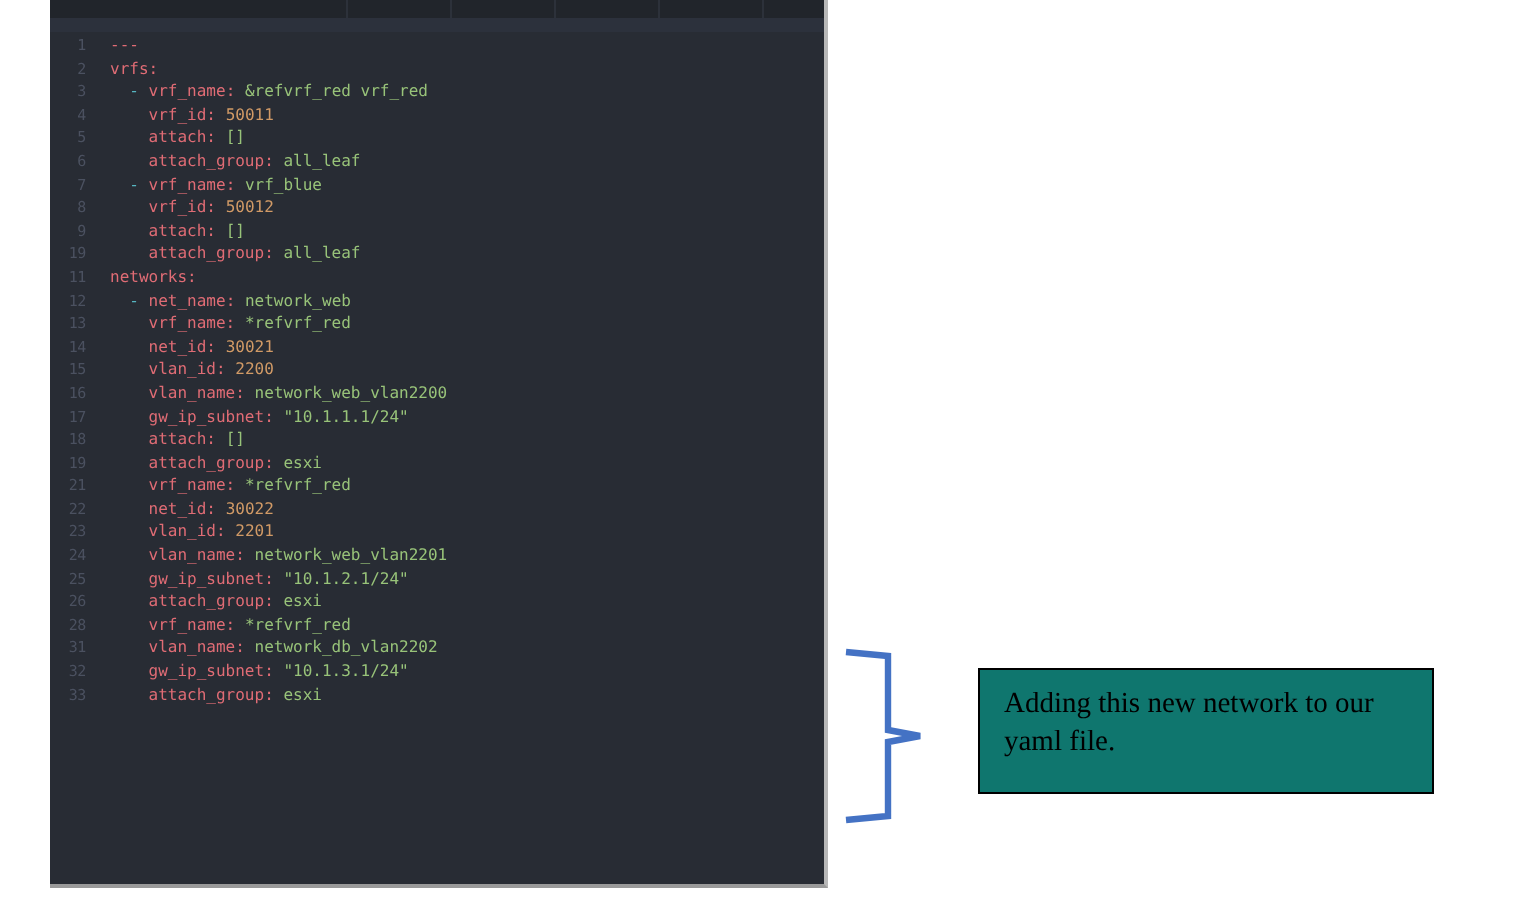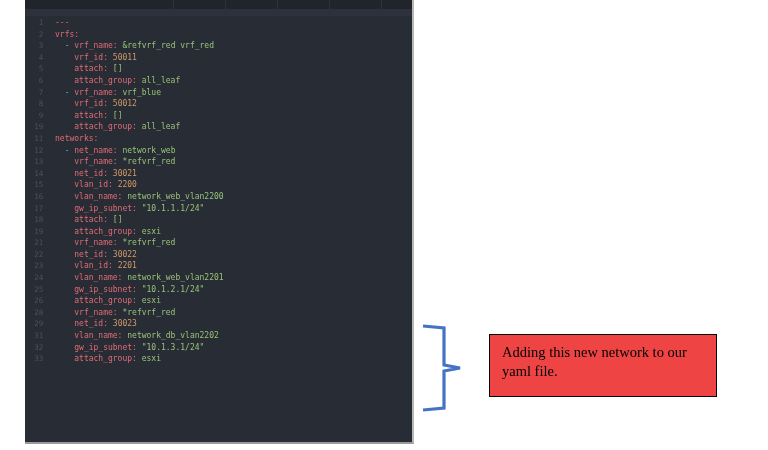--- a/index.html
+++ b/index.html
@@ -165,27 +165,26 @@
       <div class="code-line"><div class="gutter">17</div><div class="code-text"><span>    </span><span class="t-key">gw_ip_subnet:</span><span class="t-punct"> </span><span class="t-str">"10.1.1.1/24"</span></div></div>
       <div class="code-line"><div class="gutter">18</div><div class="code-text"><span>    </span><span class="t-key">attach:</span><span class="t-punct"> </span><span class="t-val">[]</span></div></div>
       <div class="code-line"><div class="gutter">19</div><div class="code-text"><span>    </span><span class="t-key">attach_group:</span><span class="t-punct"> </span><span class="t-val">esxi</span></div></div>
       <div class="code-line"><div class="gutter">21</div><div class="code-text"><span>    </span><span class="t-key">vrf_name:</span><span class="t-punct"> </span><span class="t-val">*refvrf_red</span></div></div>
       <div class="code-line"><div class="gutter">22</div><div class="code-text"><span>    </span><span class="t-key">net_id:</span><span class="t-punct"> </span><span class="t-num">30022</span></div></div>
       <div class="code-line"><div class="gutter">23</div><div class="code-text"><span>    </span><span class="t-key">vlan_id:</span><span class="t-punct"> </span><span class="t-num">2201</span></div></div>
       <div class="code-line"><div class="gutter">24</div><div class="code-text"><span>    </span><span class="t-key">vlan_name:</span><span class="t-punct"> </span><span class="t-val">network_web_vlan2201</span></div></div>
       <div class="code-line"><div class="gutter">25</div><div class="code-text"><span>    </span><span class="t-key">gw_ip_subnet:</span><span class="t-punct"> </span><span class="t-str">"10.1.2.1/24"</span></div></div>
       <div class="code-line"><div class="gutter">26</div><div class="code-text"><span>    </span><span class="t-key">attach_group:</span><span class="t-punct"> </span><span class="t-val">esxi</span></div></div>
       <div class="code-line"><div class="gutter">28</div><div class="code-text"><span>    </span><span class="t-key">vrf_name:</span><span class="t-punct"> </span><span class="t-val">*refvrf_red</span></div></div>
-      <div class="code-line"><div class="gutter">29</div><div class="code-text"><span>    </span><span class="t-key">net_id:</span><span class="t-punct"> </span><span class="t-num">30023</span></div></div>
       <div class="code-line"><div class="gutter">31</div><div class="code-text"><span>    </span><span class="t-key">vlan_name:</span><span class="t-punct"> </span><span class="t-val">network_db_vlan2202</span></div></div>
       <div class="code-line"><div class="gutter">32</div><div class="code-text"><span>    </span><span class="t-key">gw_ip_subnet:</span><span class="t-punct"> </span><span class="t-str">"10.1.3.1/24"</span></div></div>
       <div class="code-line"><div class="gutter">33</div><div class="code-text"><span>    </span><span class="t-key">attach_group:</span><span class="t-punct"> </span><span class="t-val">esxi</span></div></div>
     </div>
 
 </div>
 
 <svg id="brace-connector" viewBox="0 0 70 92" xmlns="http://www.w3.org/2000/svg">
   <path id="brace-path" d="M 3 4 L 24 6 L 24 43 L 40 46 L 24 49 L 24 86 L 3 88" fill="none" stroke="#4472c4" stroke-width="3.2" stroke-linecap="butt" stroke-linejoin="miter"></path>
 </svg>
 
-<div id="annotation-box" style="border-color: rgb(0, 0, 0); background: #ef4444;">
+<div id="annotation-box" style="border-color: rgb(0, 0, 0); background: #0f766e;">
   <p id="annotation-text">Adding this new network to our yaml file.</p>
 </div>
 
 </body></html>

